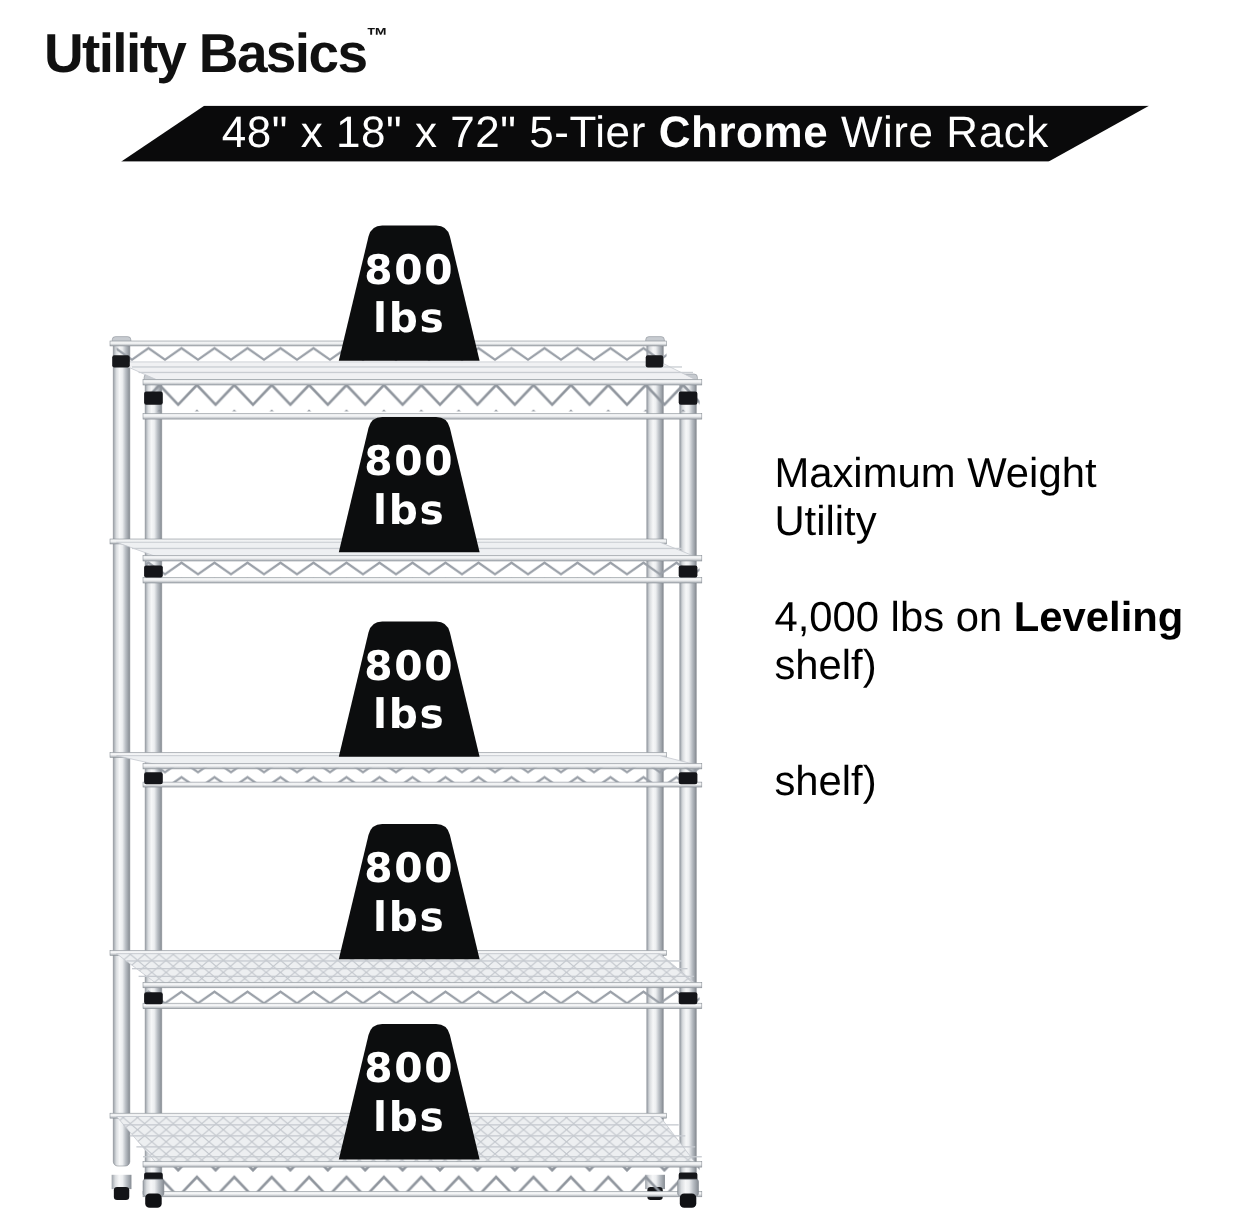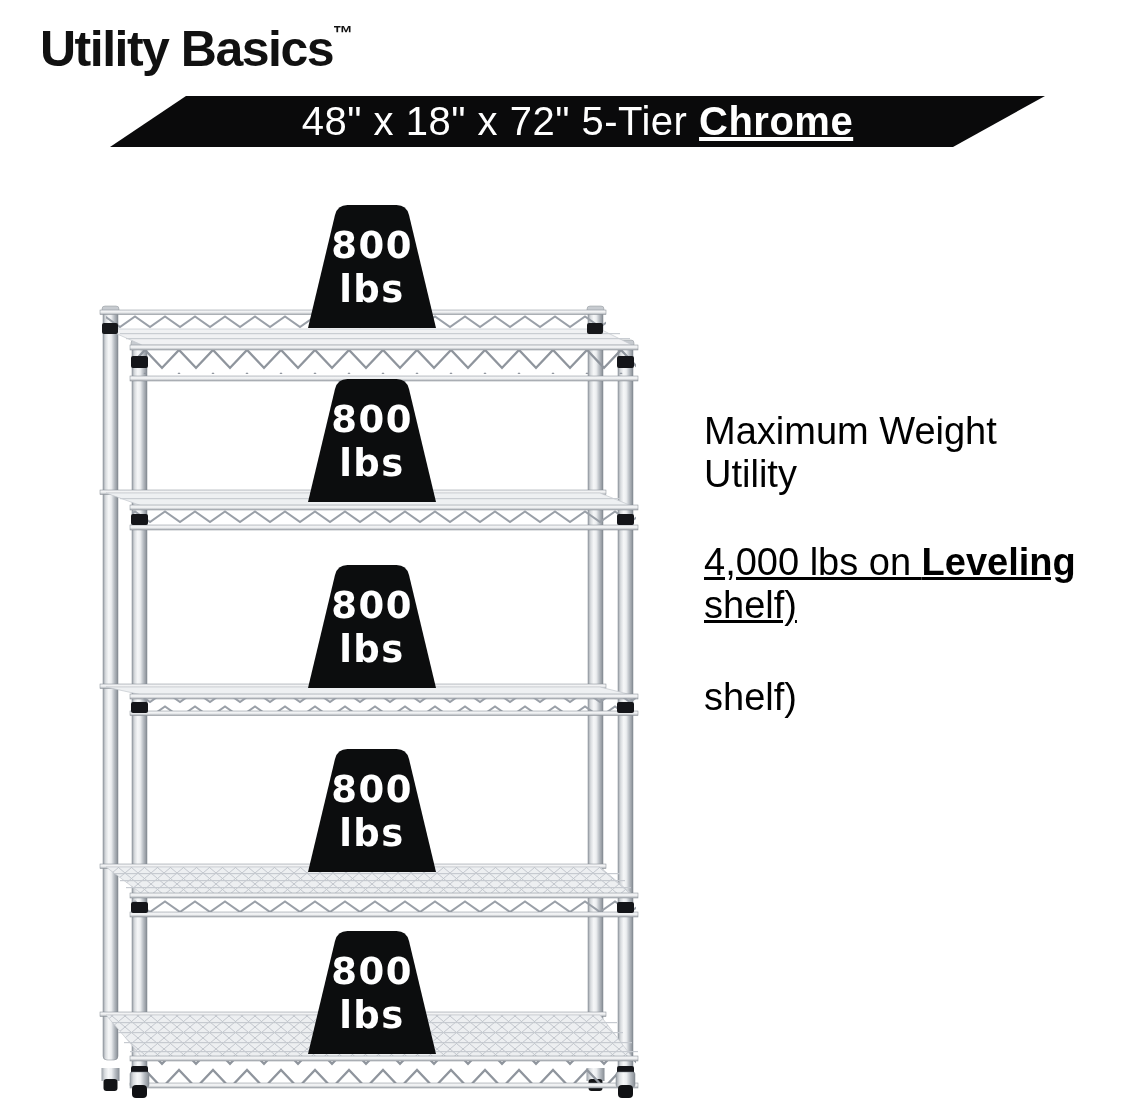--- a/index.html
+++ b/index.html
@@ -11,42 +11,42 @@
         font-size:50px;font-weight:700;letter-spacing:-1.5px;line-height:66px;
         white-space:pre;margin-left:32px;}
   .logo .tm{font-size:20px;font-weight:700;vertical-align:26px;letter-spacing:0;}
 
   
   .banner{position:absolute;left:110px;top:96px;width:935px;height:51px;
           background:#0a0a0b;
           clip-path:polygon(76px 0,100% 0,843px 100%,0 100%);
           display:flex;align-items:center;justify-content:center;
           color:#ffffff;font-size:40px;letter-spacing:.5px;white-space:pre;}
-  .banner .b{font-weight:700;text-decoration:underline;}
+  .banner .b{font-weight:700;}
 
   
   .rack-wrap{position:absolute;left:60px;top:180px;width:620px;height:926px;}
   .wv,.wu{font-family:"DejaVu Sans",sans-serif;font-weight:700;font-size:37px;
           fill:#ffffff;text-anchor:middle;letter-spacing:1.5px;}
 
   
   .cap{position:absolute;left:704px;top:410px;width:399px;color:#000000;
        font-size:38px;line-height:43px;}
   .cap .line{white-space:pre-wrap;}
   .cap .b{font-weight:700;}
   .cap .heading{margin:0 0 45px 0;}
-  .cap .para1{margin:0 0 49px 0;text-decoration:underline;}
+  .cap .para1{margin:0 0 63px 0;}
   .cap .para2{margin:0;}
 </style>
 </head>
 <body>
 
 <div class="logo"><span>Utility Basics</span><span class="tm">™</span></div>
 
-<div class="banner"><span>48" x 18" x 72" 5-Tier </span><span class="b">Chrome</span></div>
+<div class="banner"><span>48" x 18" x 72" 5-Tier </span><span class="b">Chrome</span><span> Wire Rack</span></div>
 
 <div class="rack-wrap">
 <svg width="620" height="926" viewBox="0 0 620 926">
   <defs>
     <linearGradient id="gP" x1="0" y1="0" x2="1" y2="0">
       <stop offset="0" stop-color="#9ba1a8"></stop>
           <stop offset=".18" stop-color="#d9dcdf"></stop>
       <stop offset=".38" stop-color="#f6f7f8"></stop>
           <stop offset=".55" stop-color="#eceef0"></stop>
       <stop offset=".75" stop-color="#b9bec4"></stop>

